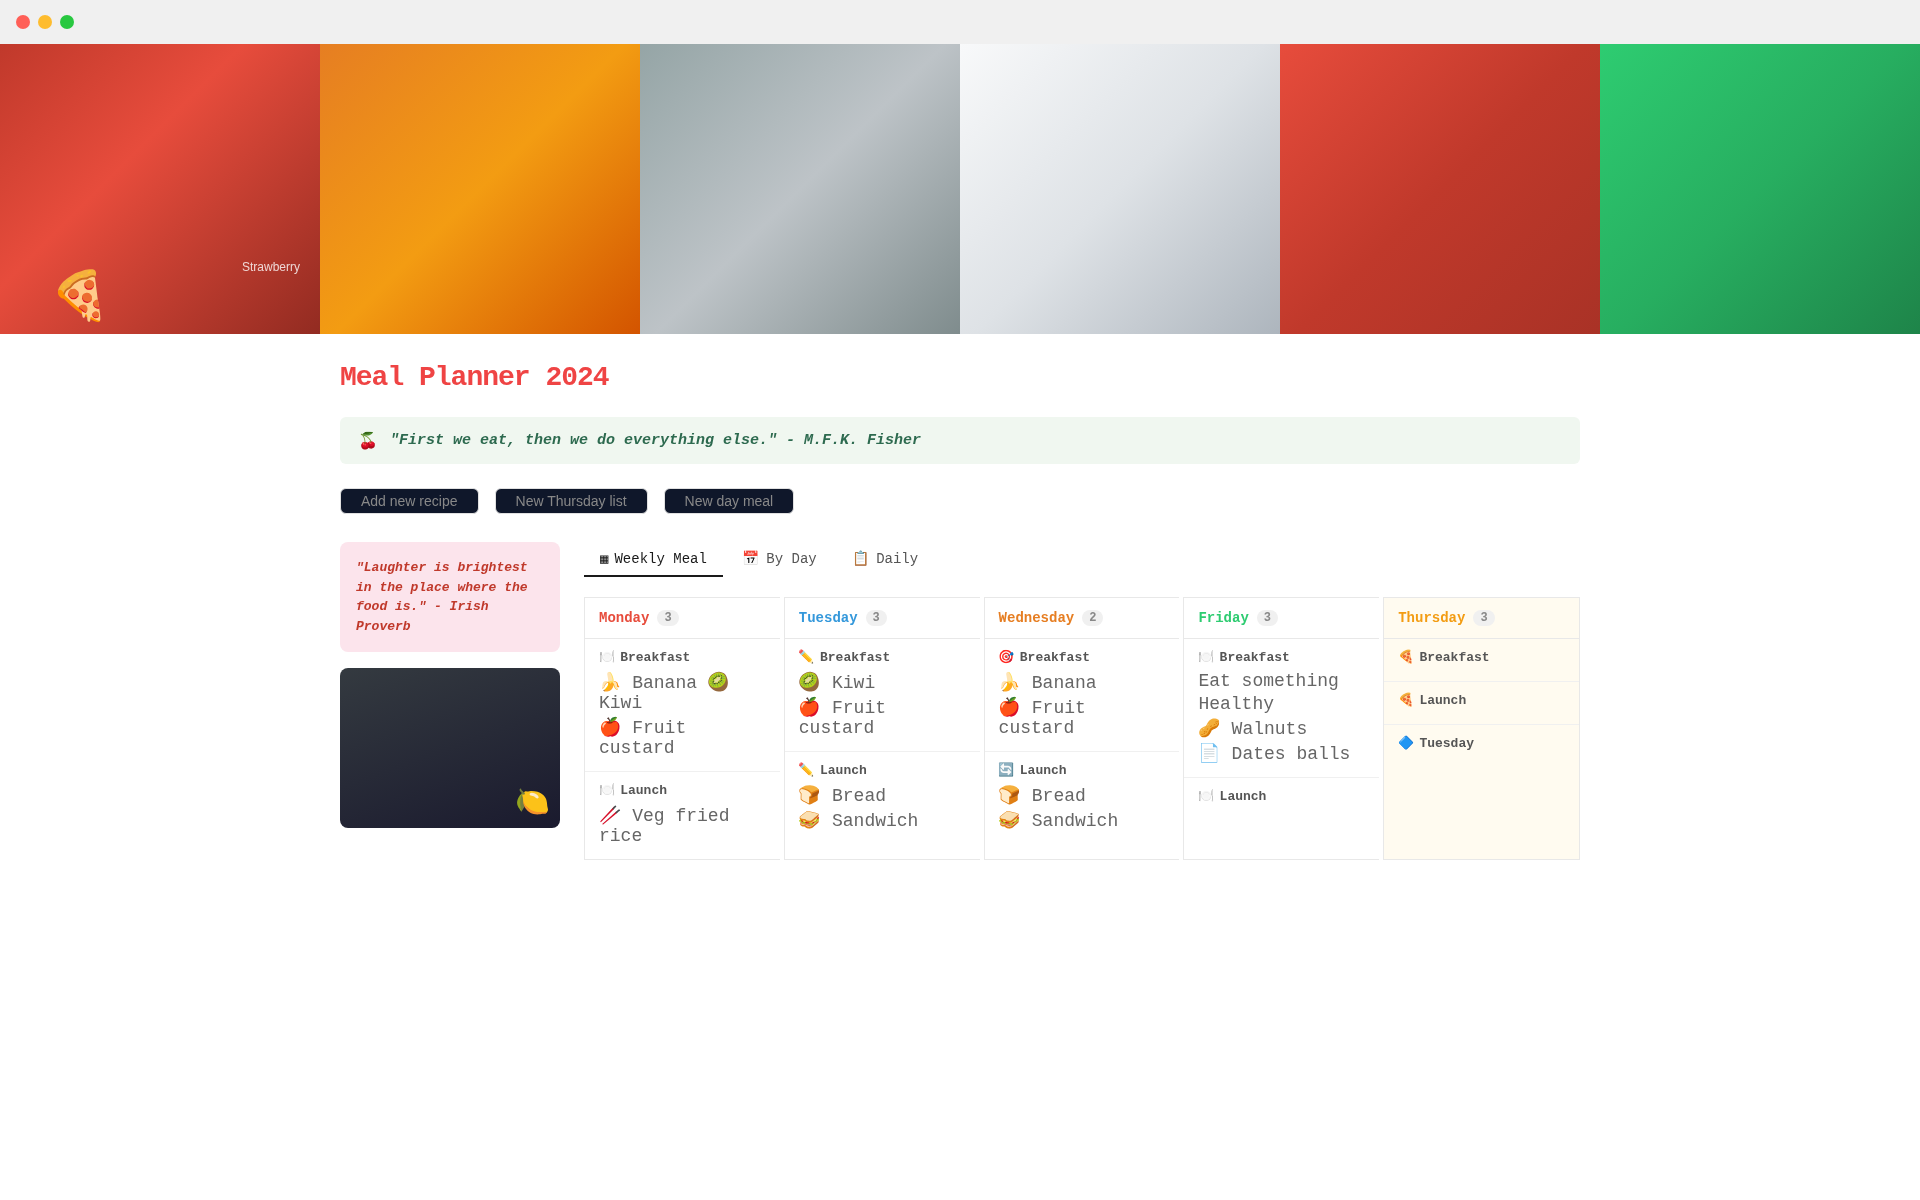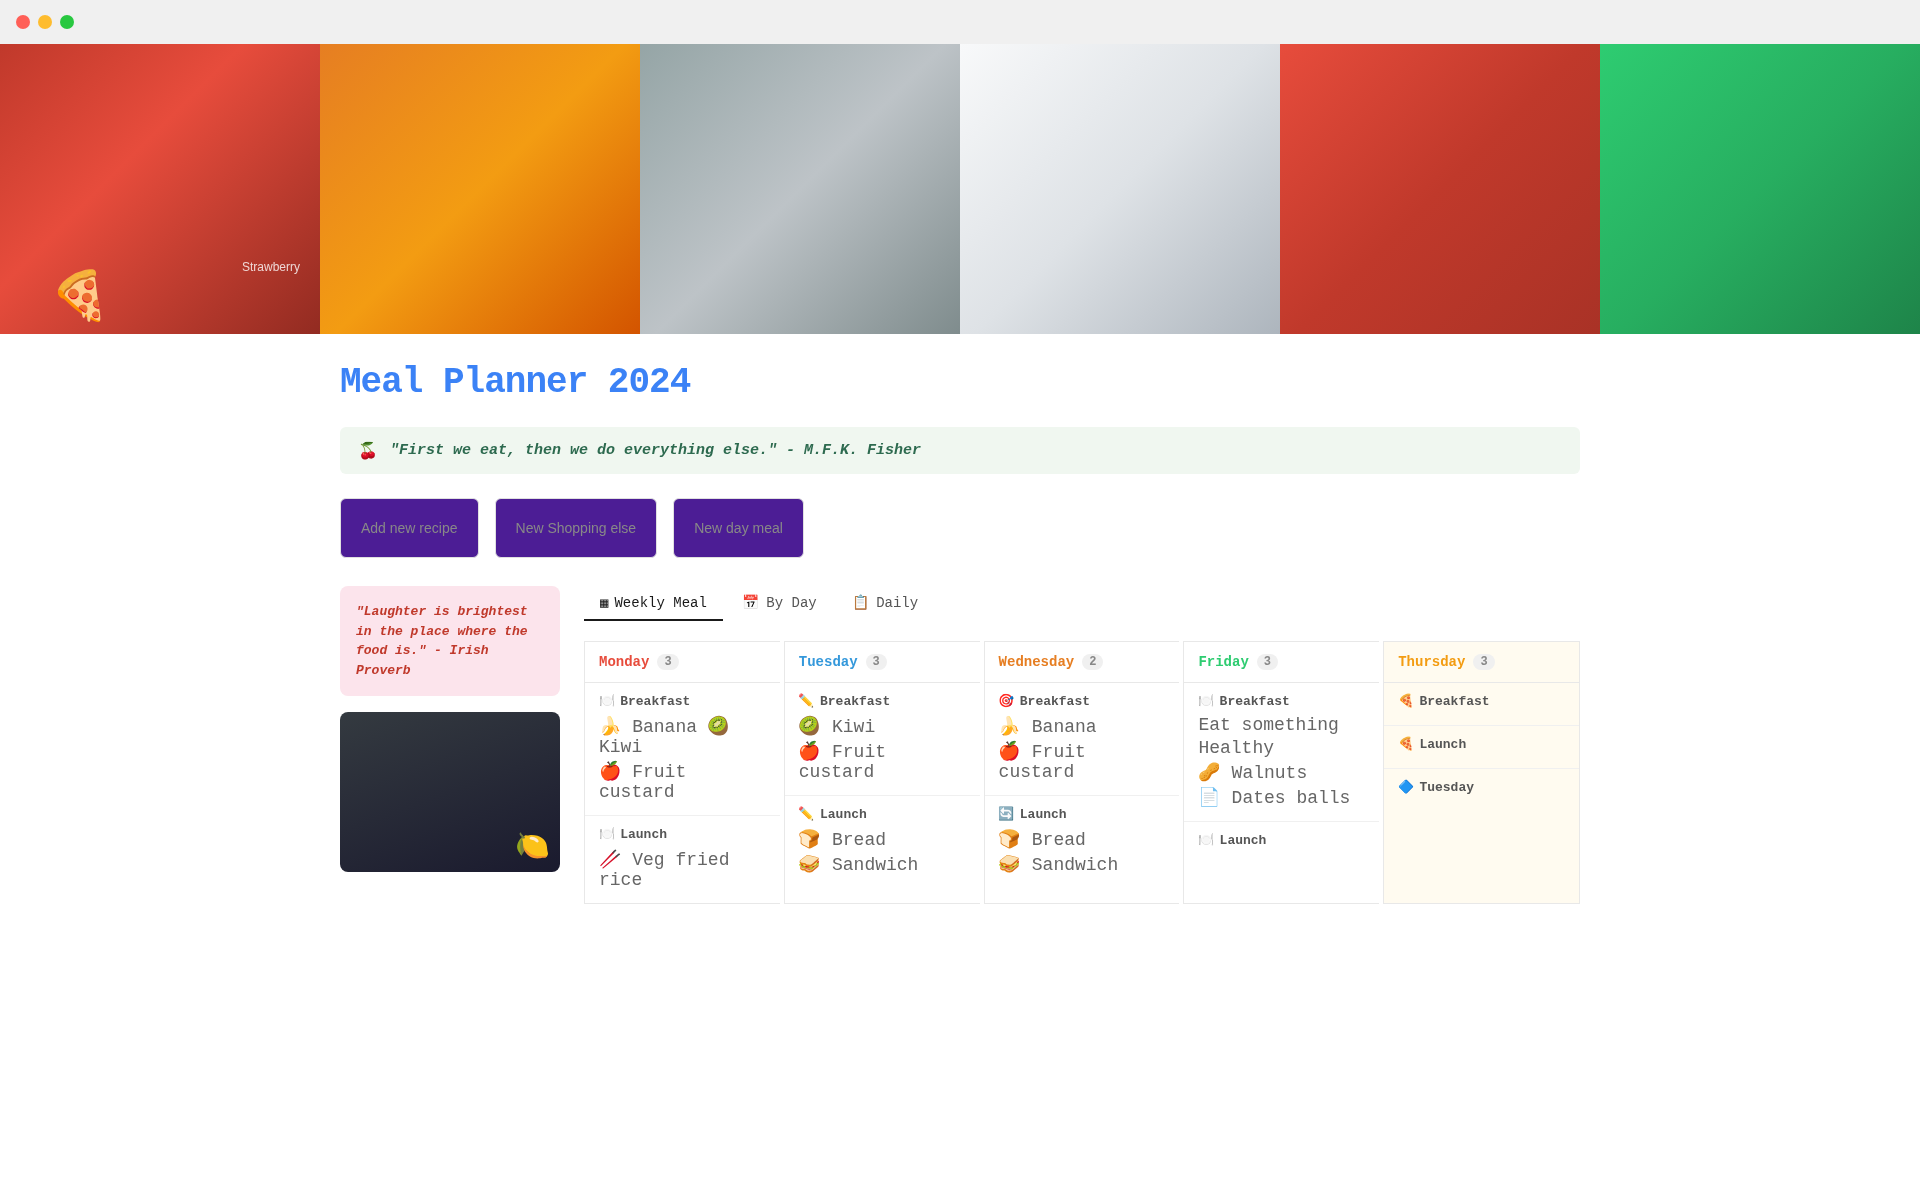--- a/index.html
+++ b/index.html
@@ -59,23 +59,23 @@
     
     .page-content {
       max-width: 1400px;
       margin: 0 auto;
       padding: 0 80px;
     }
 
     
     .page-title {
       font-family: 'Courier New', monospace;
-      font-size: 36px;
+      font-size: 28px;
       font-weight: bold;
-      color: #3b82f6;
+      color: #ef4444;
       margin: 28px 0 24px;
       letter-spacing: -1px;
     }
 
     
     .quote-box {
       background: #f0f7f0;
       border-radius: 6px;
       padding: 14px 18px;
       margin-bottom: 24px;
@@ -92,24 +92,24 @@
     }
 
     
     .action-row {
       display: flex;
       gap: 16px;
       margin-bottom: 28px;
       align-items: center;
     }
     .action-btn {
-      background: #4c1d95;
+      background: #0f172a;
       border: 1px solid #e0e0e0;
       border-radius: 6px;
-      padding: 21px 20px;
+      padding: 4px 20px;
       font-size: 14px;
       color: #888;
       cursor: pointer;
       white-space: nowrap;
       transition: background 0.15s;
     }
 
     
     .main-layout {
       display: flex;
@@ -271,21 +271,21 @@
 
   <h1 class="page-title">Meal Planner 2024</h1>
 
   <div class="quote-box">
     <span>🍒</span>
     <span class="quote-text">"First we eat, then we do everything else." - M.F.K. Fisher</span>
   </div>
 
   <div class="action-row">
     <button class="action-btn">Add new recipe</button>
-    <button class="action-btn">New Shopping else</button>
+    <button class="action-btn">New Thursday list</button>
     <button class="action-btn">New  day meal</button>
   </div>
 
   <div class="main-layout">
 
     <div class="left-sidebar">
       <div class="sidebar-quote">
         <p class="sidebar-quote-text">"Laughter is brightest in the place where the food is." - Irish Proverb</p>
       </div>
       <div class="sidebar-image laptop-bg"></div>

